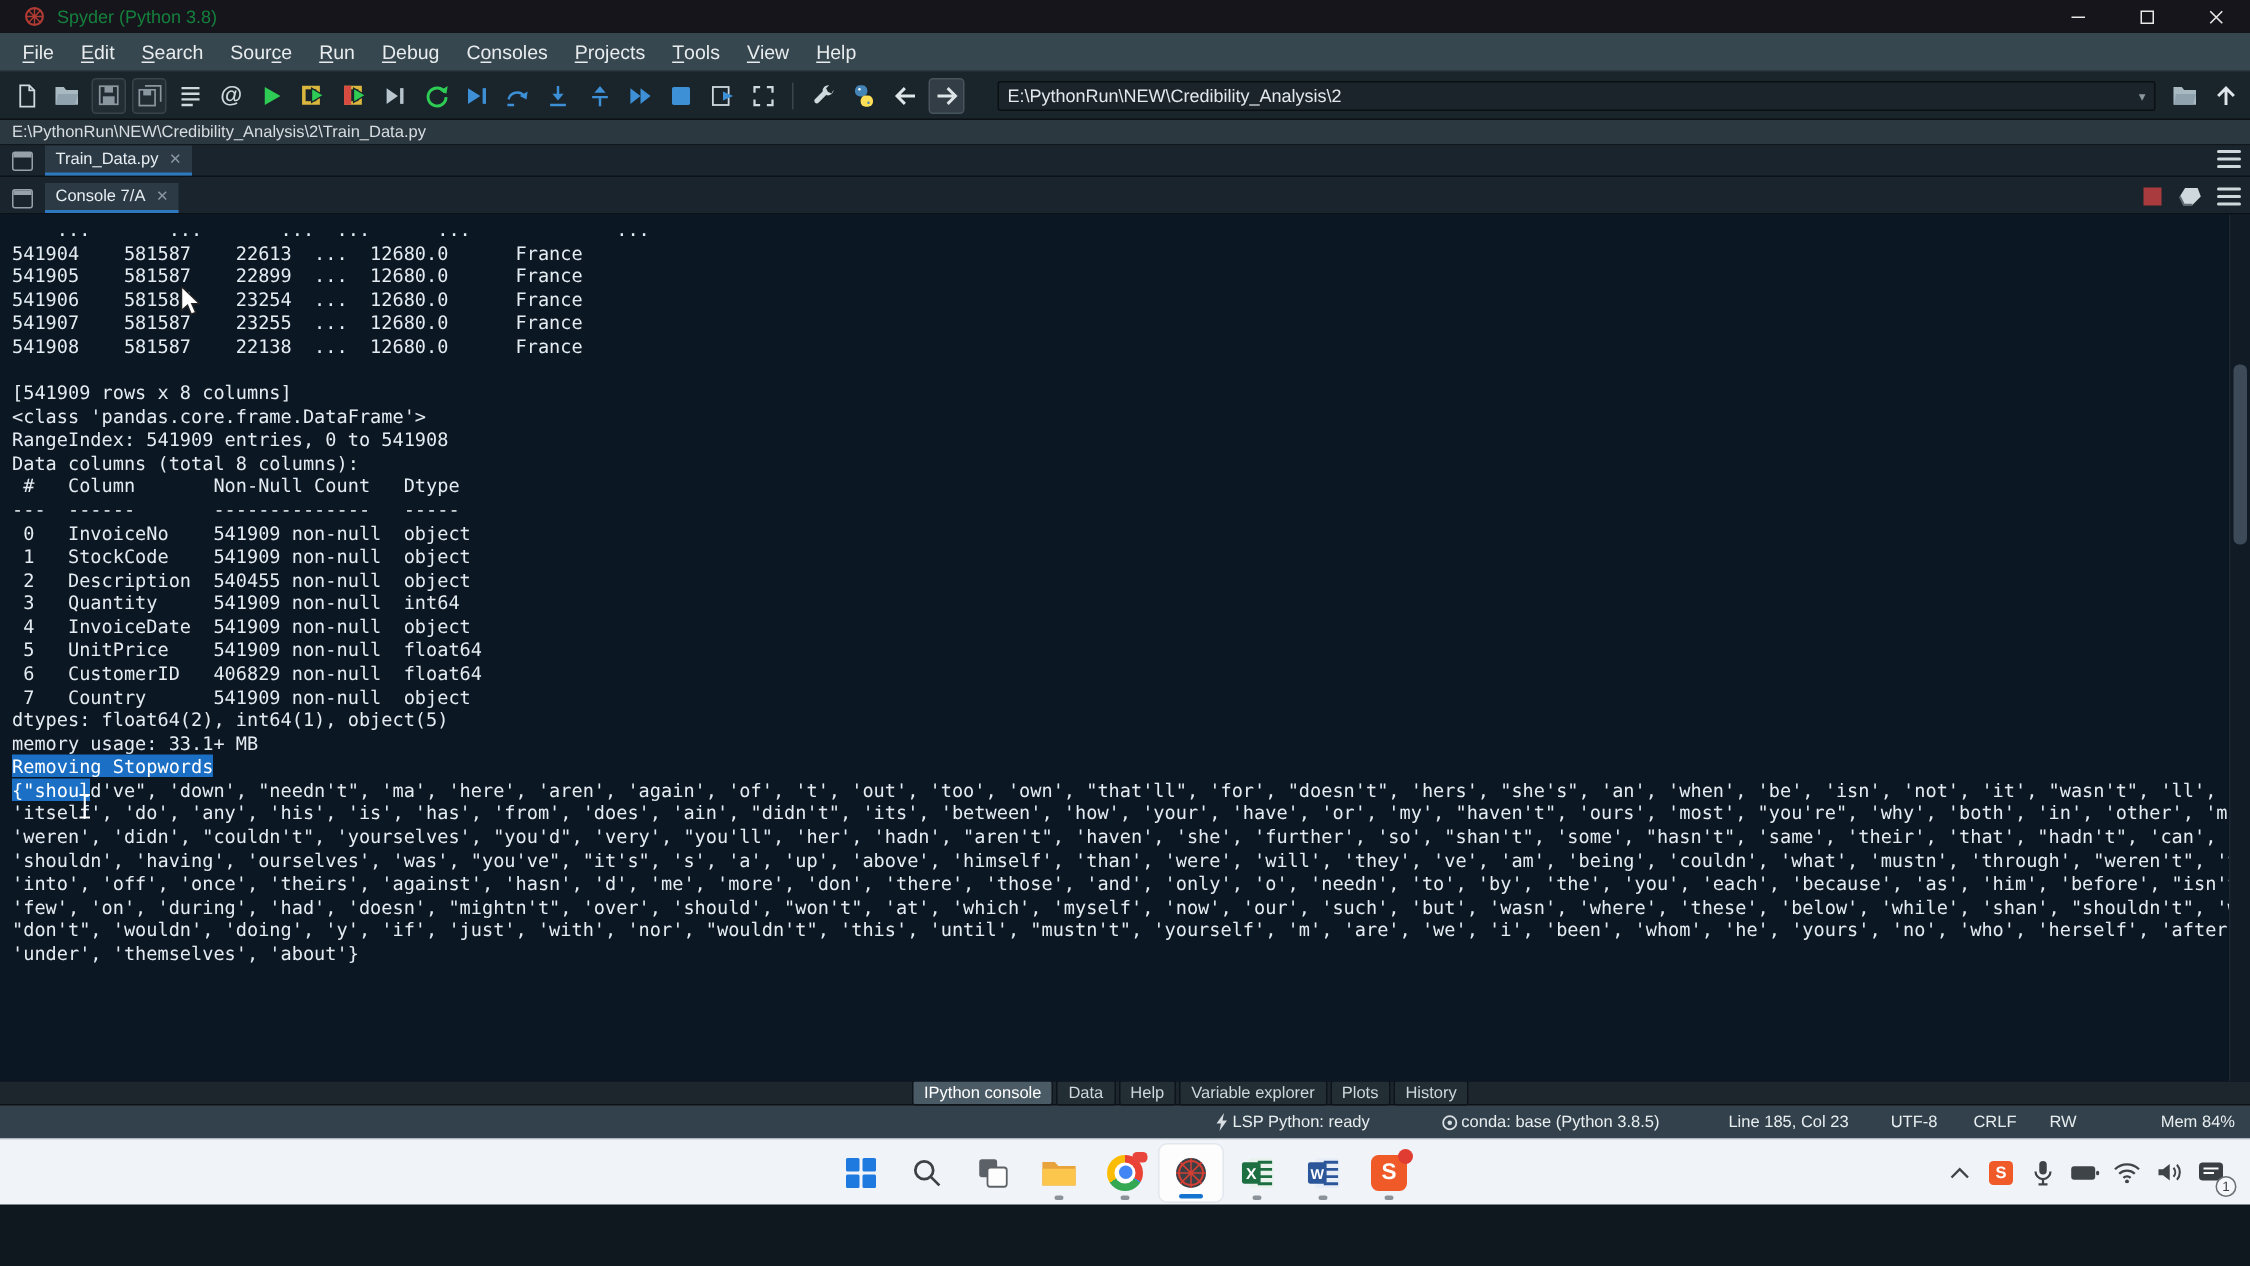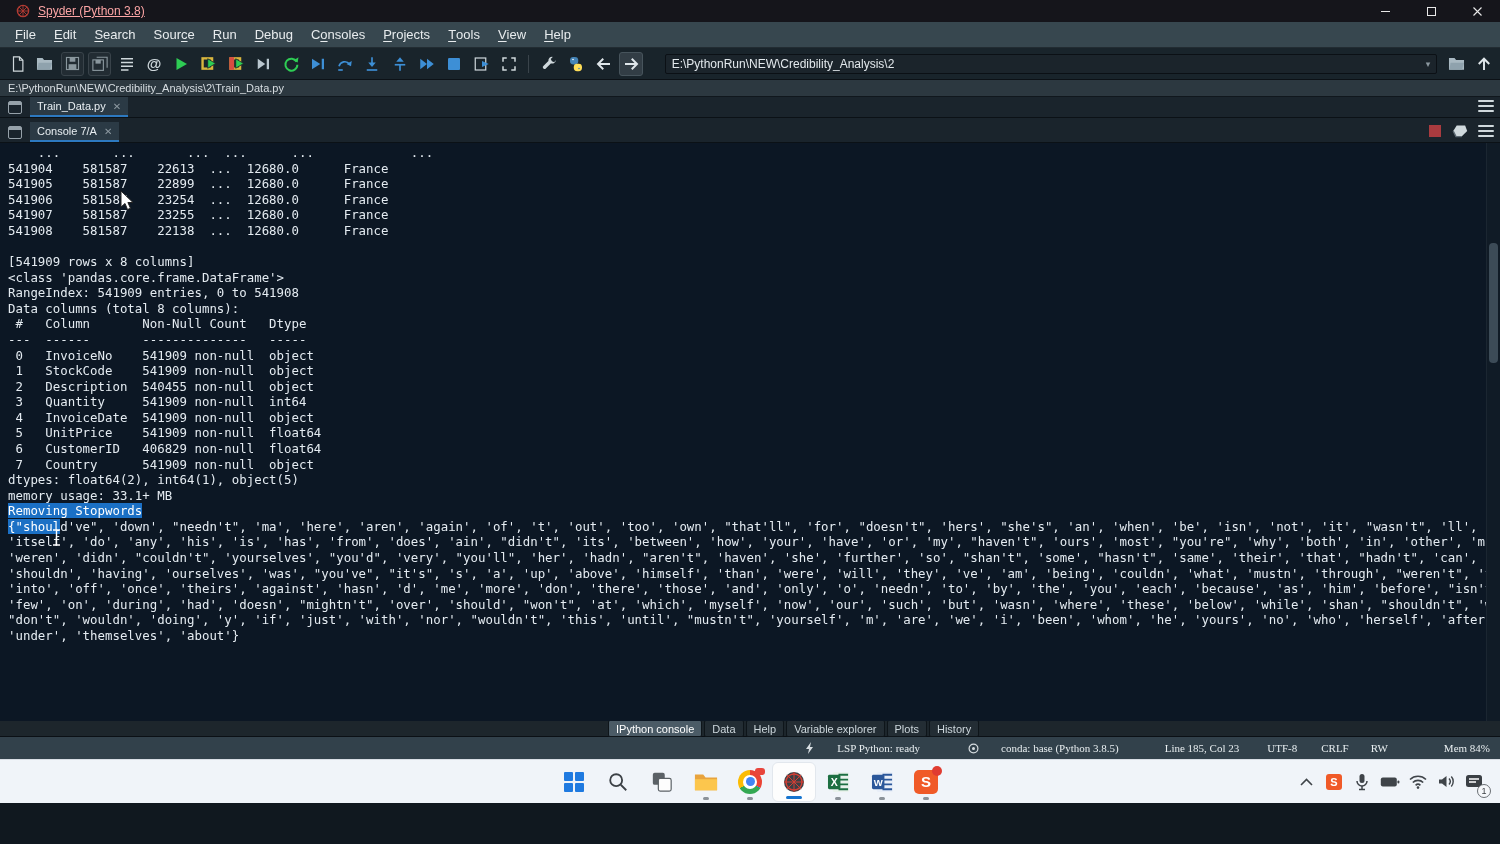--- a/index.html
+++ b/index.html
@@ -1,21 +1,21 @@
 <!DOCTYPE html>
 <html><head>
 <meta charset="utf-8">
 <style>
   html,body{margin:0;padding:0;background:#000;}
   *{box-sizing:border-box;}
   #win{position:relative;width:1500px;height:844px;overflow:hidden;
        font-family:"Liberation Sans",sans-serif;background:#10181f;}
 
   
-  .titlebar{height:22px;background:#15151b;display:flex;align-items:center;color:#fca5a5;font-size:12px;text-decoration:underline;}
+  .titlebar{height:22px;background:#15151b;display:flex;align-items:center;color:#15803d;font-size:12px;}
   .titlebar .logo{margin:0 8px 0 16px;display:flex;}
   .wincontrols{margin-left:auto;display:flex;height:100%;}
   .winbtn{width:46px;display:flex;align-items:center;justify-content:center;color:#e8e8e8;font-size:12px;}
 
   
   .menubar{height:26px;background:#37474f;display:flex;align-items:center;padding-left:6px;border-bottom:1px solid #222c32;}
   .menu-item{color:#e8ecee;font-size:13px;padding:0 9px;height:100%;display:flex;align-items:center;cursor:default;}
   .menu-item u{text-decoration:underline;text-underline-offset:2px;}
 
   
@@ -65,21 +65,21 @@
 
   
   .plugintabs{height:16px;background:#1d262c;display:flex;align-items:center;border-bottom:1px solid #0b1015;}
   .ptab{height:17px;display:flex;align-items:center;padding:0 7px;margin-right:2px;font-size:11px;color:#ccd6db;
         background:#232d34;border:1px solid #0e151a;border-radius:2px;}
   .ptab.active{background:#4b5b66;color:#fff;}
 
   
   .statusbar{height:22px;background:#32414b;display:flex;align-items:center;justify-content:flex-end;
              color:#e8eef0;font-size:11px;padding-right:10px;}
-  .sitem{display:flex;align-items:center;gap:22px;font-family:Liberation Serif, serif;}
+  .sitem{display:flex;align-items:center;gap:2px;}
 
   
   .taskbar{height:44px;background:#f0f4f9;border-top:1px solid #d8dee5;position:relative;}
   .tb-center{position:absolute;left:50%;top:0;transform:translateX(-50%);height:100%;display:flex;align-items:center;}
   .app{width:44px;height:40px;display:flex;align-items:center;justify-content:center;position:relative;}
   .app .ind{position:absolute;bottom:2px;left:50%;transform:translateX(-50%);width:6px;height:3px;border-radius:2px;background:#8b9299;}
   .app .ind.blue{width:16px;background:#1574cf;}
   .app.active{background:#fdfdfd;border:1px solid #e2e7ed;border-radius:6px;height:40px;}
   .tray{position:absolute;right:4px;top:0;height:100%;display:flex;align-items:center;gap:8px;padding-right:6px;}
   .trayicon{display:flex;align-items:center;justify-content:center;width:20px;height:24px;}

